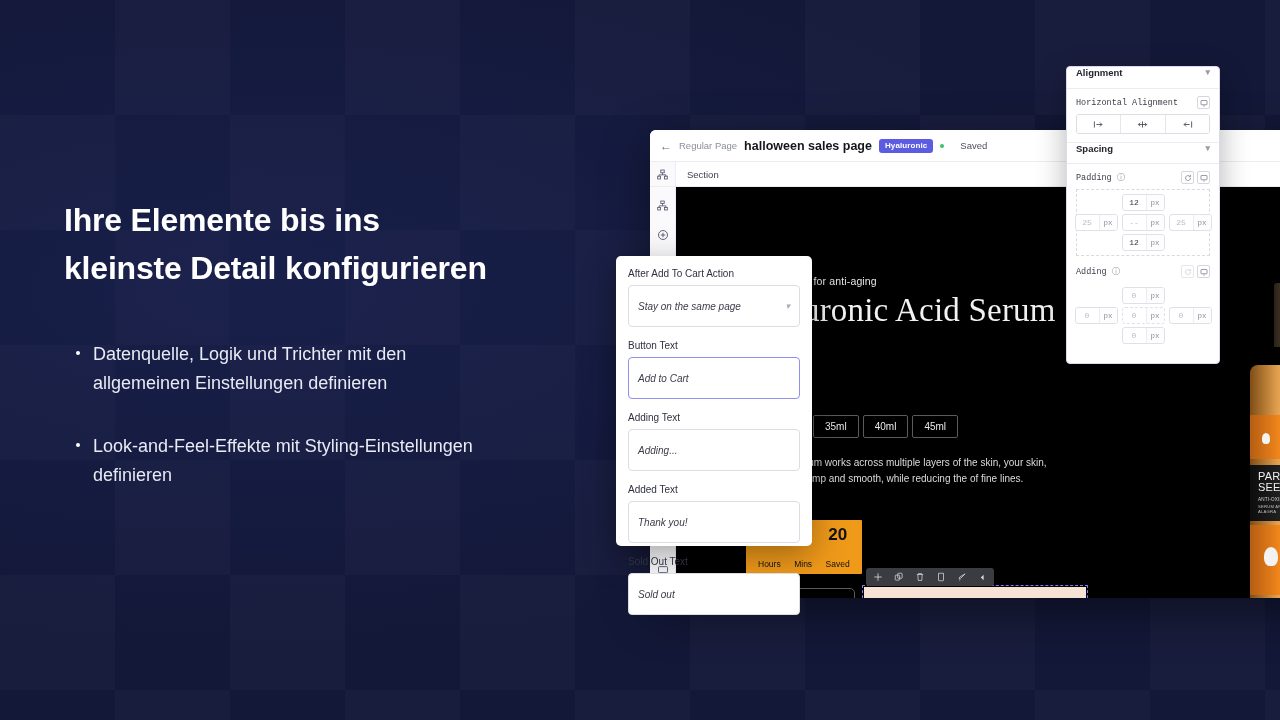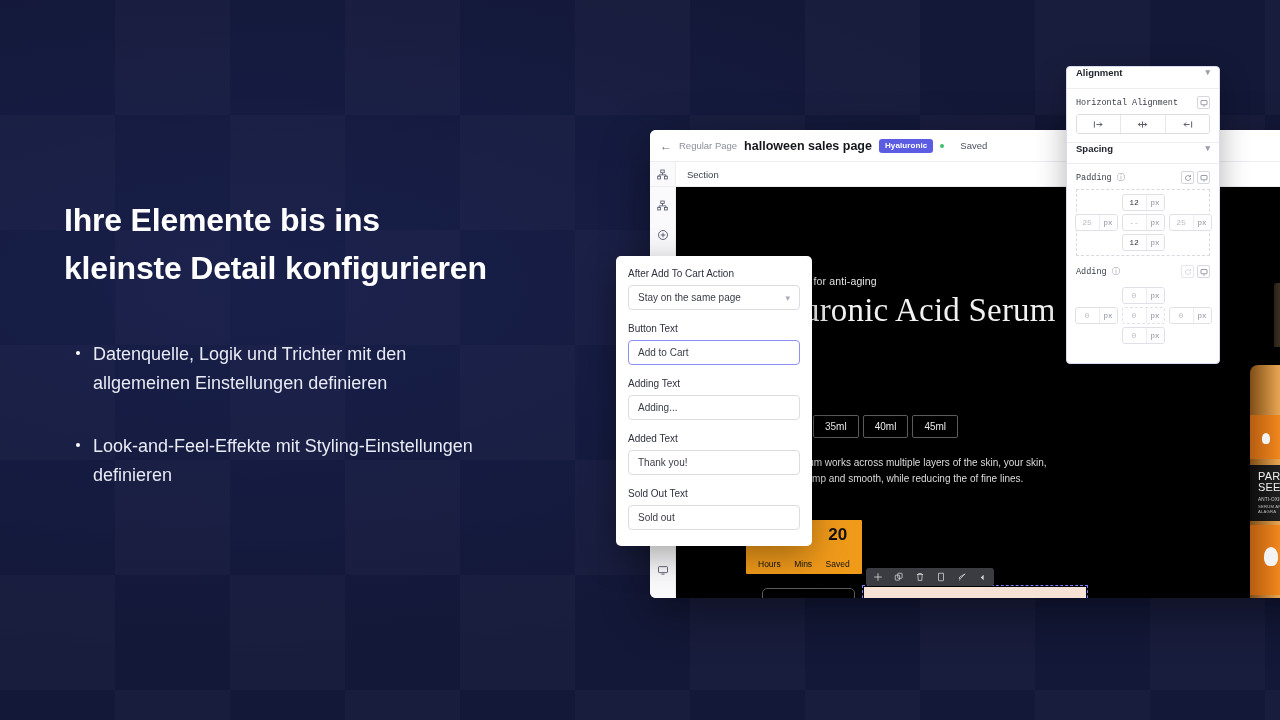--- a/index.html
+++ b/index.html
@@ -247,28 +247,29 @@
     border-radius: 5px;
     box-shadow: 0 10px 34px rgba(0,0,0,.34);
     padding: 12px 12px 0 12px;
     z-index: 9;
   }
   .fld-label {
     font-size: 10px; color: #2f3140;
     margin-bottom: 6px;
   }
   .fld-box {
-    height: 25px;
+    height: 42px;
     border: 1px solid #dcdde4;
     border-radius: 4px;
     display: flex; align-items: center;
     padding: 11px 9px;
     font-size: 10px; color: #3a3c49;
     margin-bottom: 13px;
     background: #fff;
+    font-style: italic;
   }
   .fld-box.focused { border: 1.5px solid #8f90f0; }
   .fld-box .chev { margin-left: auto; color: #a9abb8; font-size: 9px; }
 
   
   #align-panel {
     position: absolute;
     left: 1066px; top: 66px;
     width: 154px; height: 298px;
     background: #ffffff;

